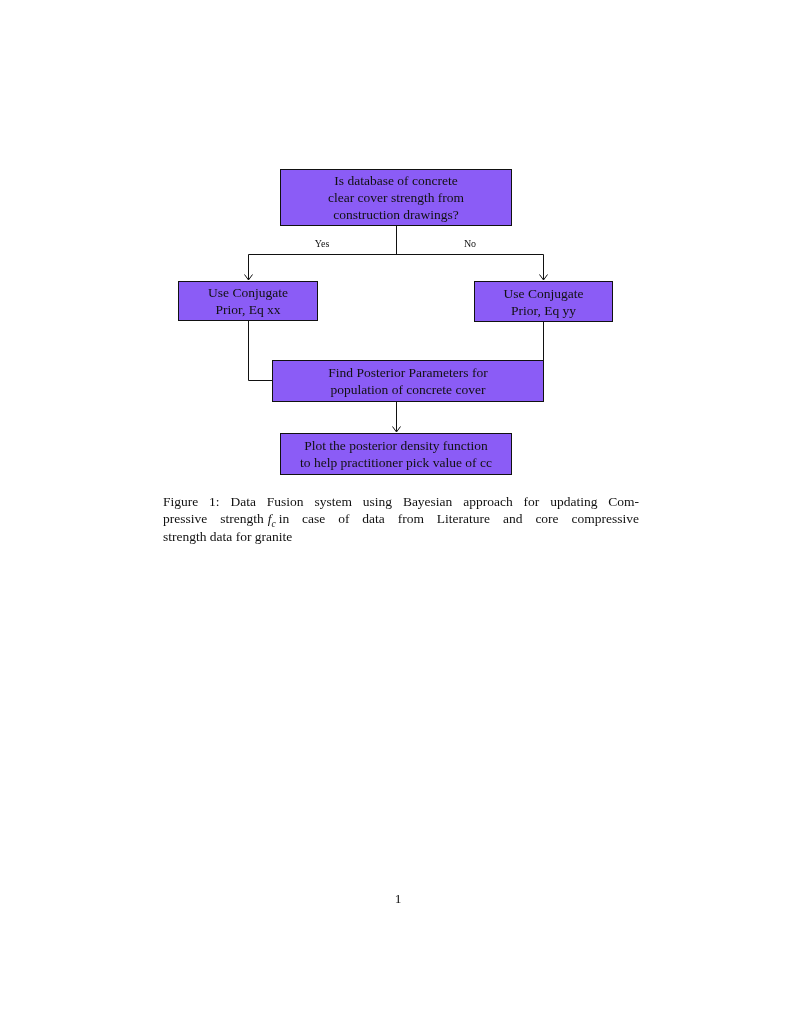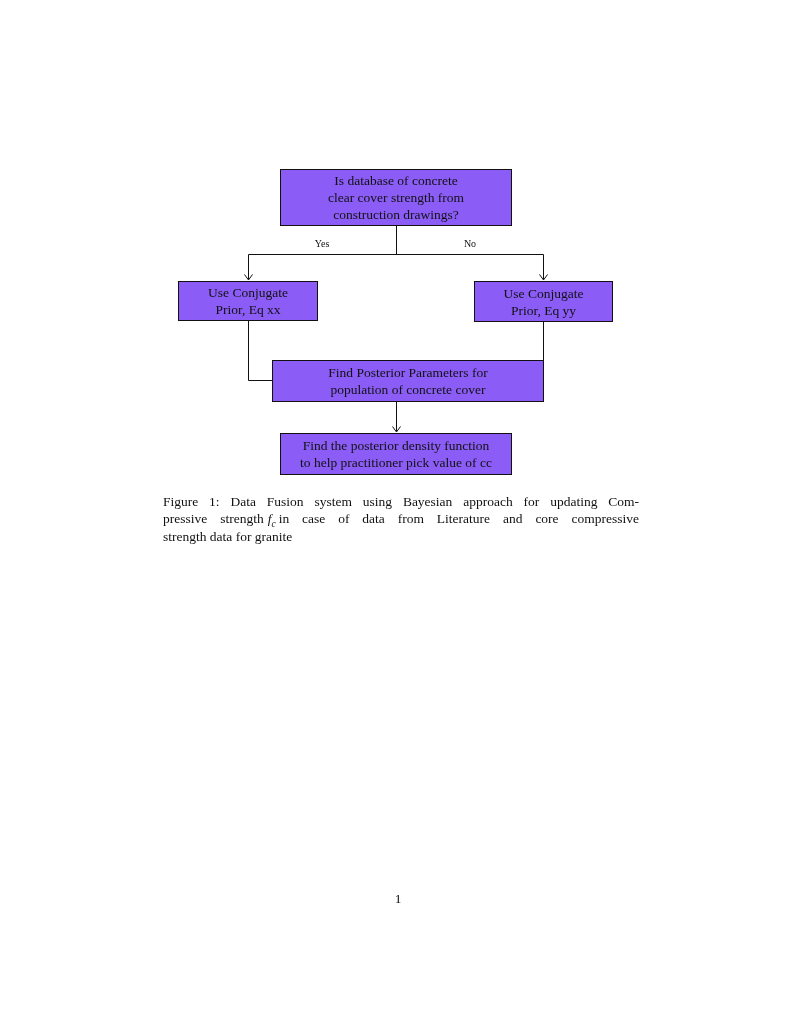--- a/index.html
+++ b/index.html
@@ -133,21 +133,21 @@
     <span>Use Conjugate</span>
     <span>Prior, Eq yy</span>
   </div>
 
   <div class="node node-posterior">
     <span>Find Posterior Parameters for</span>
     <span>population of concrete cover</span>
   </div>
 
   <div class="node node-plot">
-    <span>Find the posterior density function</span>
+    <span>Plot the posterior density function</span>
     <span>to help practitioner pick value of cc</span>
   </div>
 
   <div class="caption">
     <div class="cap-line cap-just">Figure 1: Data Fusion system using Bayesian approach for updating Com-</div>
     <div class="cap-line cap-just">
       <span>pressive strength</span><span class="math-fc"><span>f</span><sub>c</sub></span><span>in case of data from Literature and core compressive</span>
     </div>
     <div class="cap-line">strength data for granite</div>
   </div>

